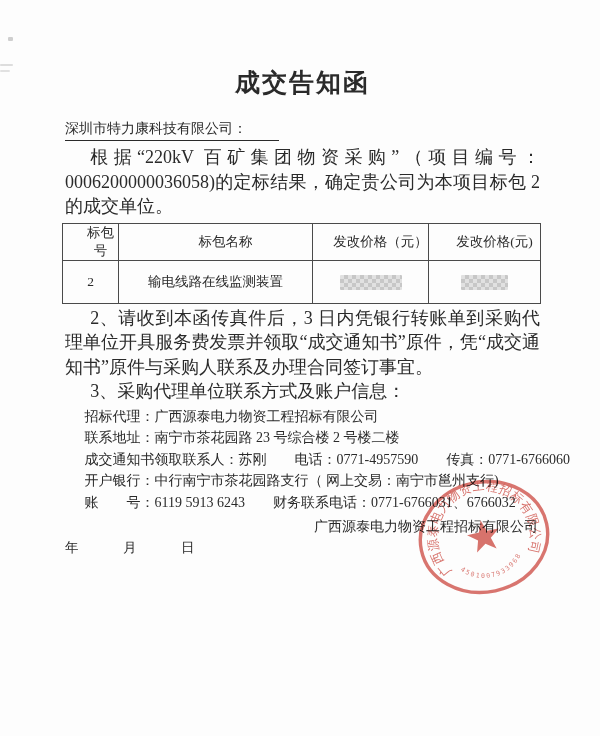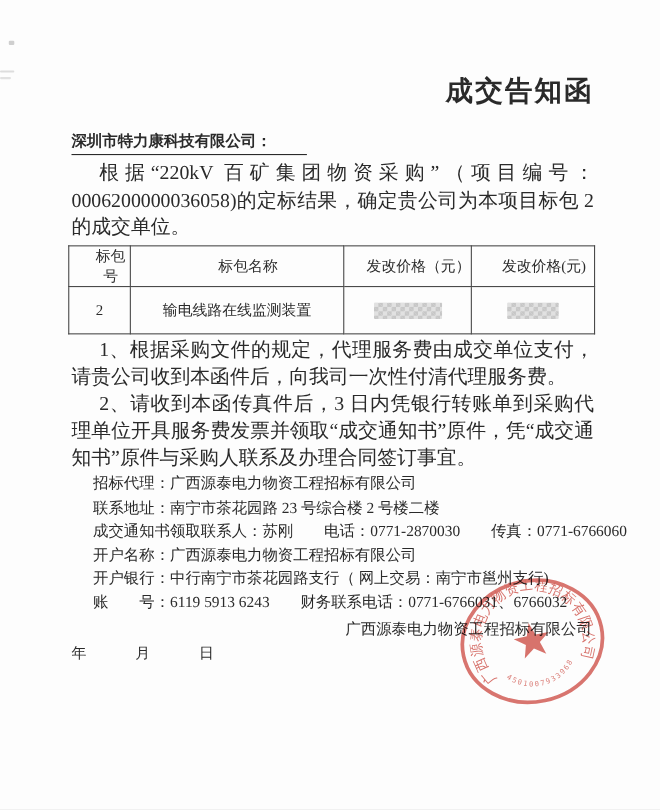--- a/index.html
+++ b/index.html
@@ -7,26 +7,26 @@
     position:relative;
     width:600px;height:736px;
     margin:0 auto;
     background:#fdfdfd;
     font-family:"Liberation Serif","DejaVu Serif",serif;
     color:#2a2a2a;
     overflow:hidden;
   }
   .content{position:absolute;left:65px;right:60px;top:0;}
   .doc-title{
-    text-align:right;
+    text-align:center;
     font-size:25px;font-weight:700;letter-spacing:2px;
     margin:66px 0 0 0;
   }
   .addressee{
-    margin-top:21px;font-size:14px;font-weight:700;
+    margin-top:21px;font-size:14px;font-weight:400;
   }
   .addressee span{
     display:inline-block;
     border-bottom:1.2px solid #2a2a2a;
     padding:0 32px 2px 0;
   }
   p.body-par{
     margin:0;font-size:18px;line-height:24.5px;
     text-align:justify;text-indent:1.4em;
   }
@@ -125,28 +125,27 @@
       <tbody>
         <tr>
           <td>2</td>
           <td>输电线路在线监测装置</td>
           <td><span class="mosaic amount"></span></td>
           <td><span class="mosaic fee"></span></td>
         </tr>
       </tbody>
     </table>
 
-    <p class="body-par">1、根据采购文件的规定，代理服务费由成交单位支付，请贵公司收到本函件后，向我司一次性付清代理服务费。</p>
     <p class="body-par">2、请收到本函传真件后，3 日内凭银行转账单到采购代理单位开具服务费发票并领取“成交通知书”原件，凭“成交通知书”原件与采购人联系及办理合同签订事宜。</p>
+    <p class="body-par">3、采购代理单位联系方式及账户信息：</p>
 
     <div class="contact">
       <p>招标代理：广西源泰电力物资工程招标有限公司</p>
       <p>联系地址：南宁市茶花园路 23 号综合楼 2 号楼二楼</p>
-      <p>成交通知书领取联系人：苏刚　　电话：0771-2870030　　传真：0771-6766060</p>
-      <p>开户名称：广西源泰电力物资工程招标有限公司</p>
+      <p>成交通知书领取联系人：苏刚　　电话：0771-4957590　　传真：0771-6766060</p>
       <p>开户银行：中行南宁市茶花园路支行（ 网上交易：南宁市邕州支行)</p>
       <p>账　　号：6119 5913 6243　　财务联系电话：0771-6766031、6766032</p>
     </div>
 
     <div class="sig-area">
       <p class="sig-company">广西源泰电力物资工程招标有限公司</p>
       <p class="sig-date">年　　　月　　　日</p>
 
       <svg class="seal" viewBox="0 0 155 140" xmlns="http://www.w3.org/2000/svg">
         <g transform="rotate(-12 77 71)" fill="#d0524a">

